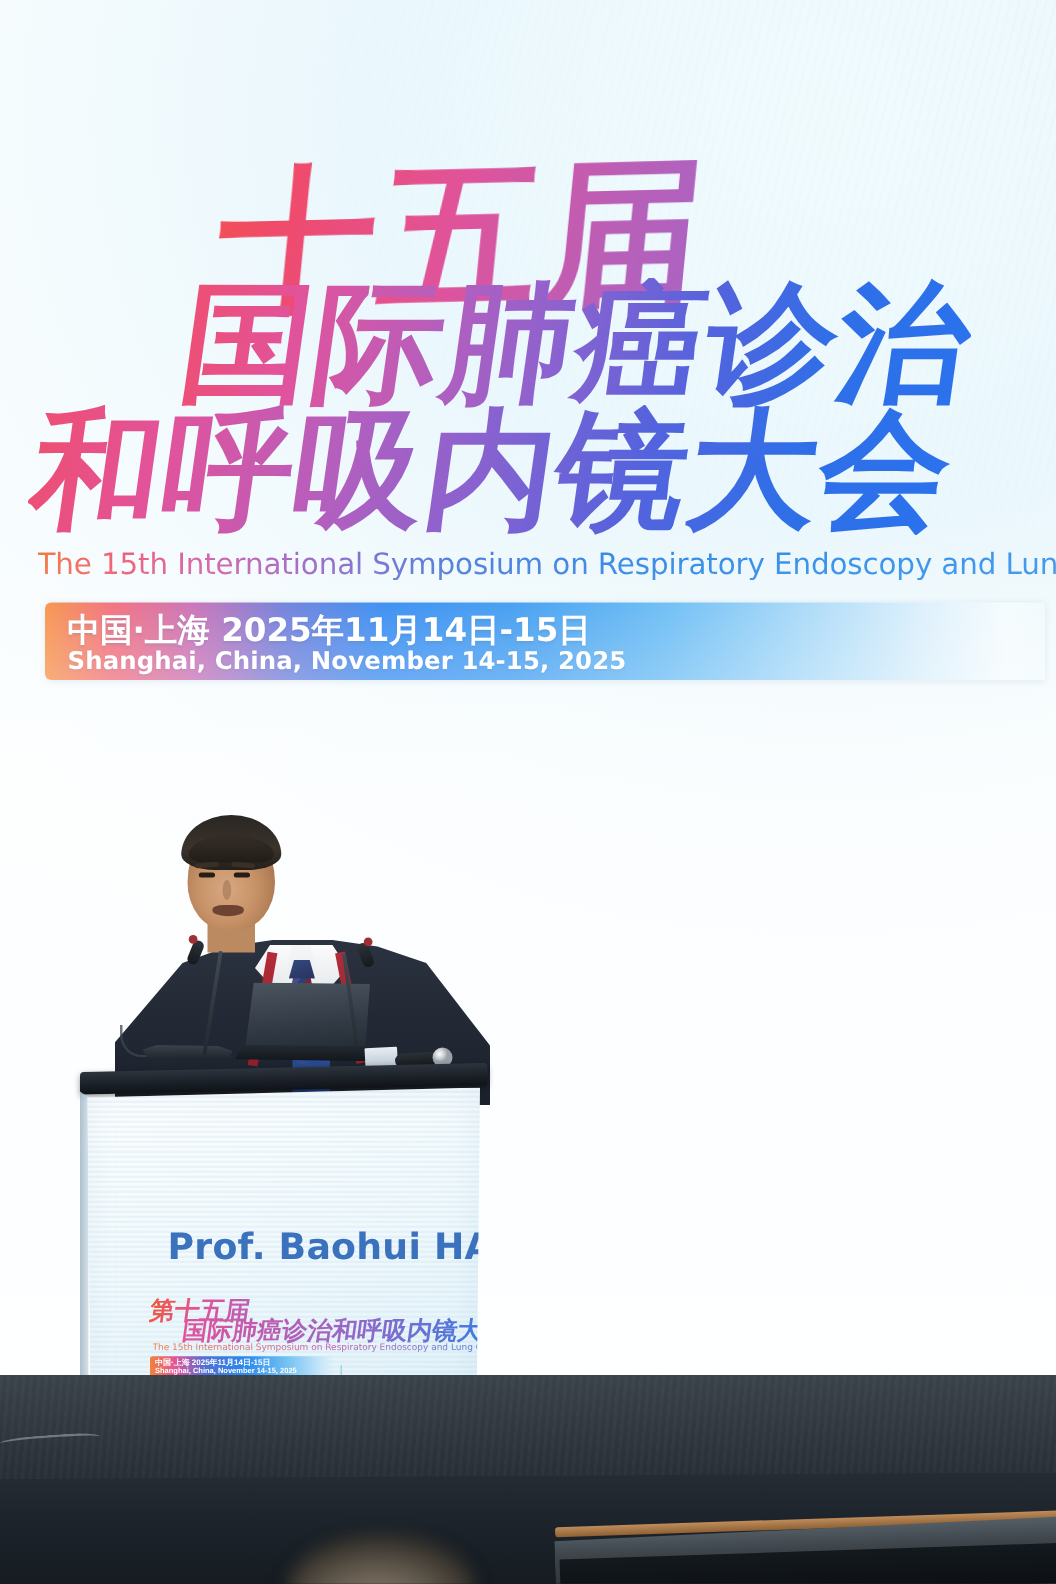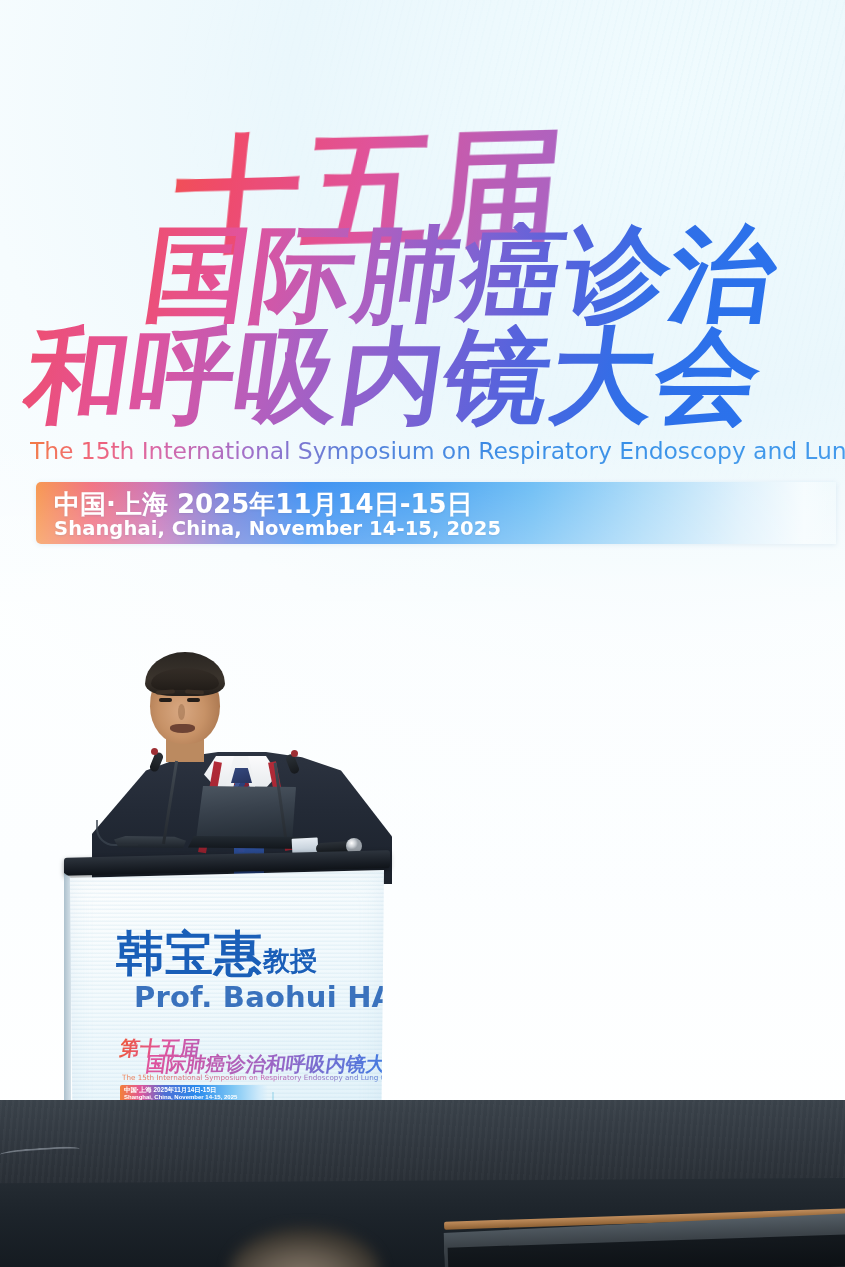--- a/index.html
+++ b/index.html
@@ -405,23 +405,20 @@
   <div class="laptop-base"></div>
   <div class="desk-card"></div>
   <div class="handheld-mic"></div>
   <div class="handheld-ball"></div>
 
   <div class="podium">
     <div class="podium-top"></div>
     <div class="podium-edge"></div>
     <div class="podium-face">
 
-      <div class="nameplate-cn">
-        <span>韩宝惠</span><span class="suffix">教授</span>
-      </div>
 
       <div class="nameplate-en">Prof. Baohui HAN</div>
 
       <div class="mini-logo">
         <div class="mini-brush">第十五届</div>
         <div class="mini-main">国际肺癌诊治和呼吸内镜大会</div>
         <div class="mini-en">The 15th International Symposium on Respiratory Endoscopy and Lung Cancer</div>
         <div class="mini-datebar">
           <div class="mini-date-cn">中国·上海  2025年11月14日-15日</div>
           <div class="mini-date-en">Shanghai, China, November 14-15, 2025</div>

